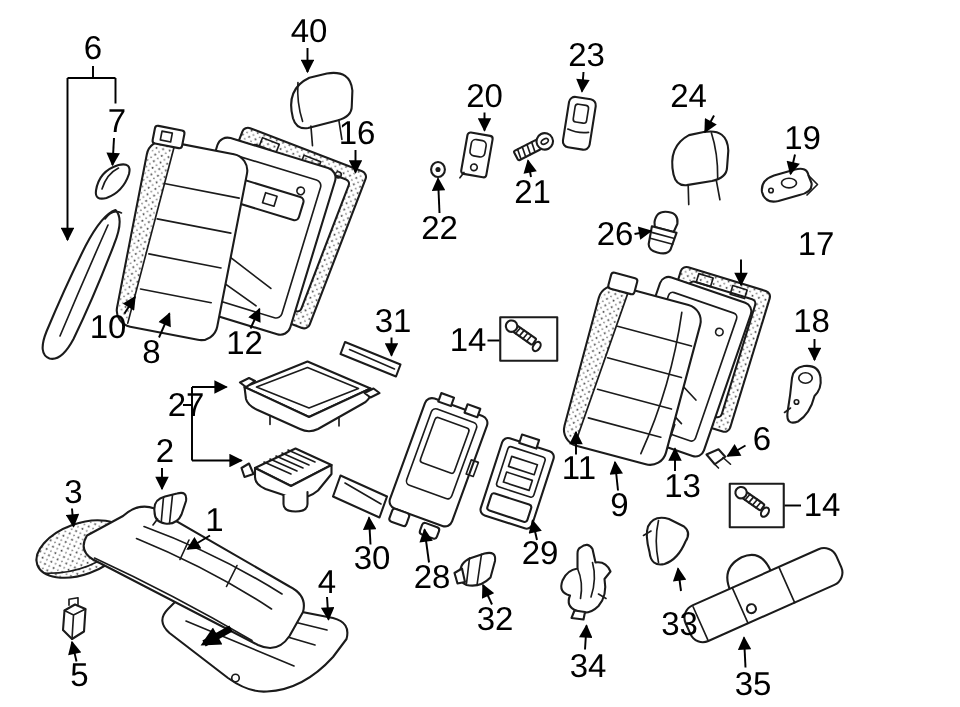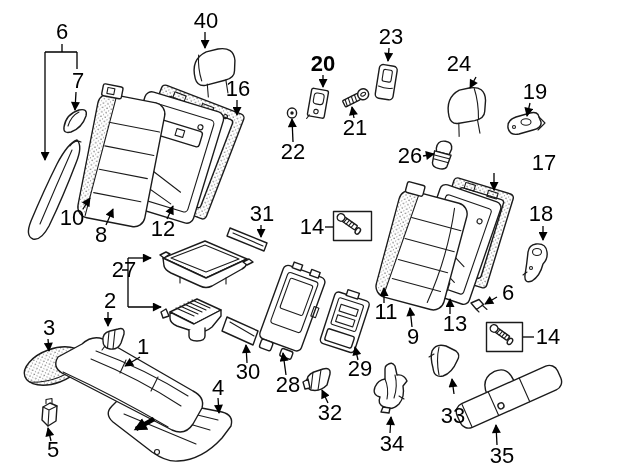--- a/index.html
+++ b/index.html
@@ -319,21 +319,21 @@
       <div class="callout" style="left: 386px; top: 312px;">11</div>
       <div class="callout" style="left: 163px; top: 229px;">12</div>
       <div class="callout" style="left: 455px; top: 324px;">13</div>
       <div class="callout" style="left: 312px; top: 227px;">14</div>
       <div class="callout" style="left: 548px; top: 337px;">14</div>
       <div class="callout" style="left: 508px; top: 293px;">6</div>
       <div class="callout" style="left: 238px; top: 89px;">16</div>
       <div class="callout" style="left: 498px; top: 163px; margin-left: 46px;">17</div>
       <div class="callout" style="left: 541px; top: 214px;">18</div>
       <div class="callout" style="left: 535px; top: 92px;">19</div>
-      <div class="callout" style="left: 323px; top: 64px; font-weight: bold;">20</div>
+      <div class="callout" style="left: 323px; top: 64px;">20</div>
       <div class="callout" style="left: 355px; top: 128px;">21</div>
       <div class="callout" style="left: 293px; top: 152px;">22</div>
       <div class="callout" style="left: 391px; top: 37px;">23</div>
       <div class="callout" style="left: 459px; top: 64px;">24</div>
       <div class="callout" style="left: 206px; top: 21px;">40</div>
       <div class="callout" style="left: 410px; top: 156px;">26</div>
       <div class="callout" style="left: 124px; top: 270px;">27</div>
       <div class="callout" style="left: 288px; top: 385px;">28</div>
       <div class="callout" style="left: 360px; top: 369px;">29</div>
       <div class="callout" style="left: 248px; top: 372px;">30</div>

